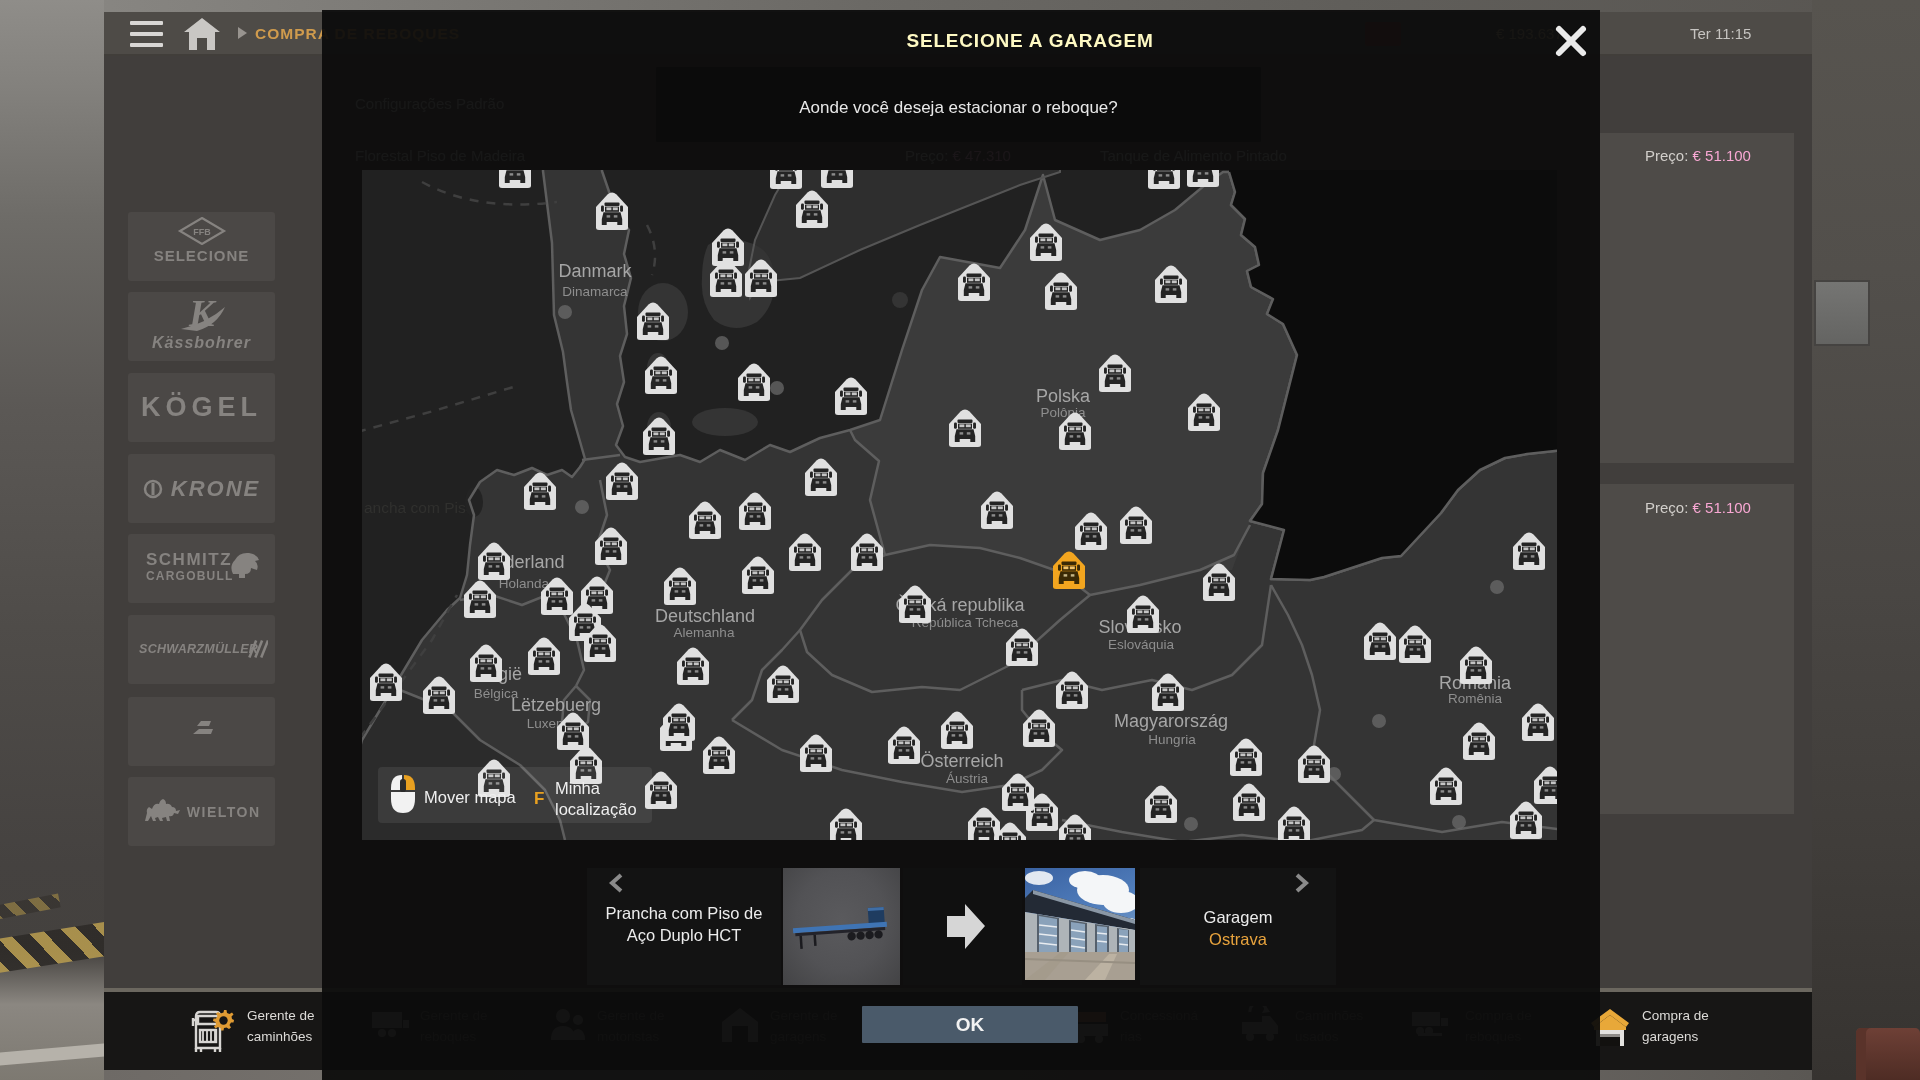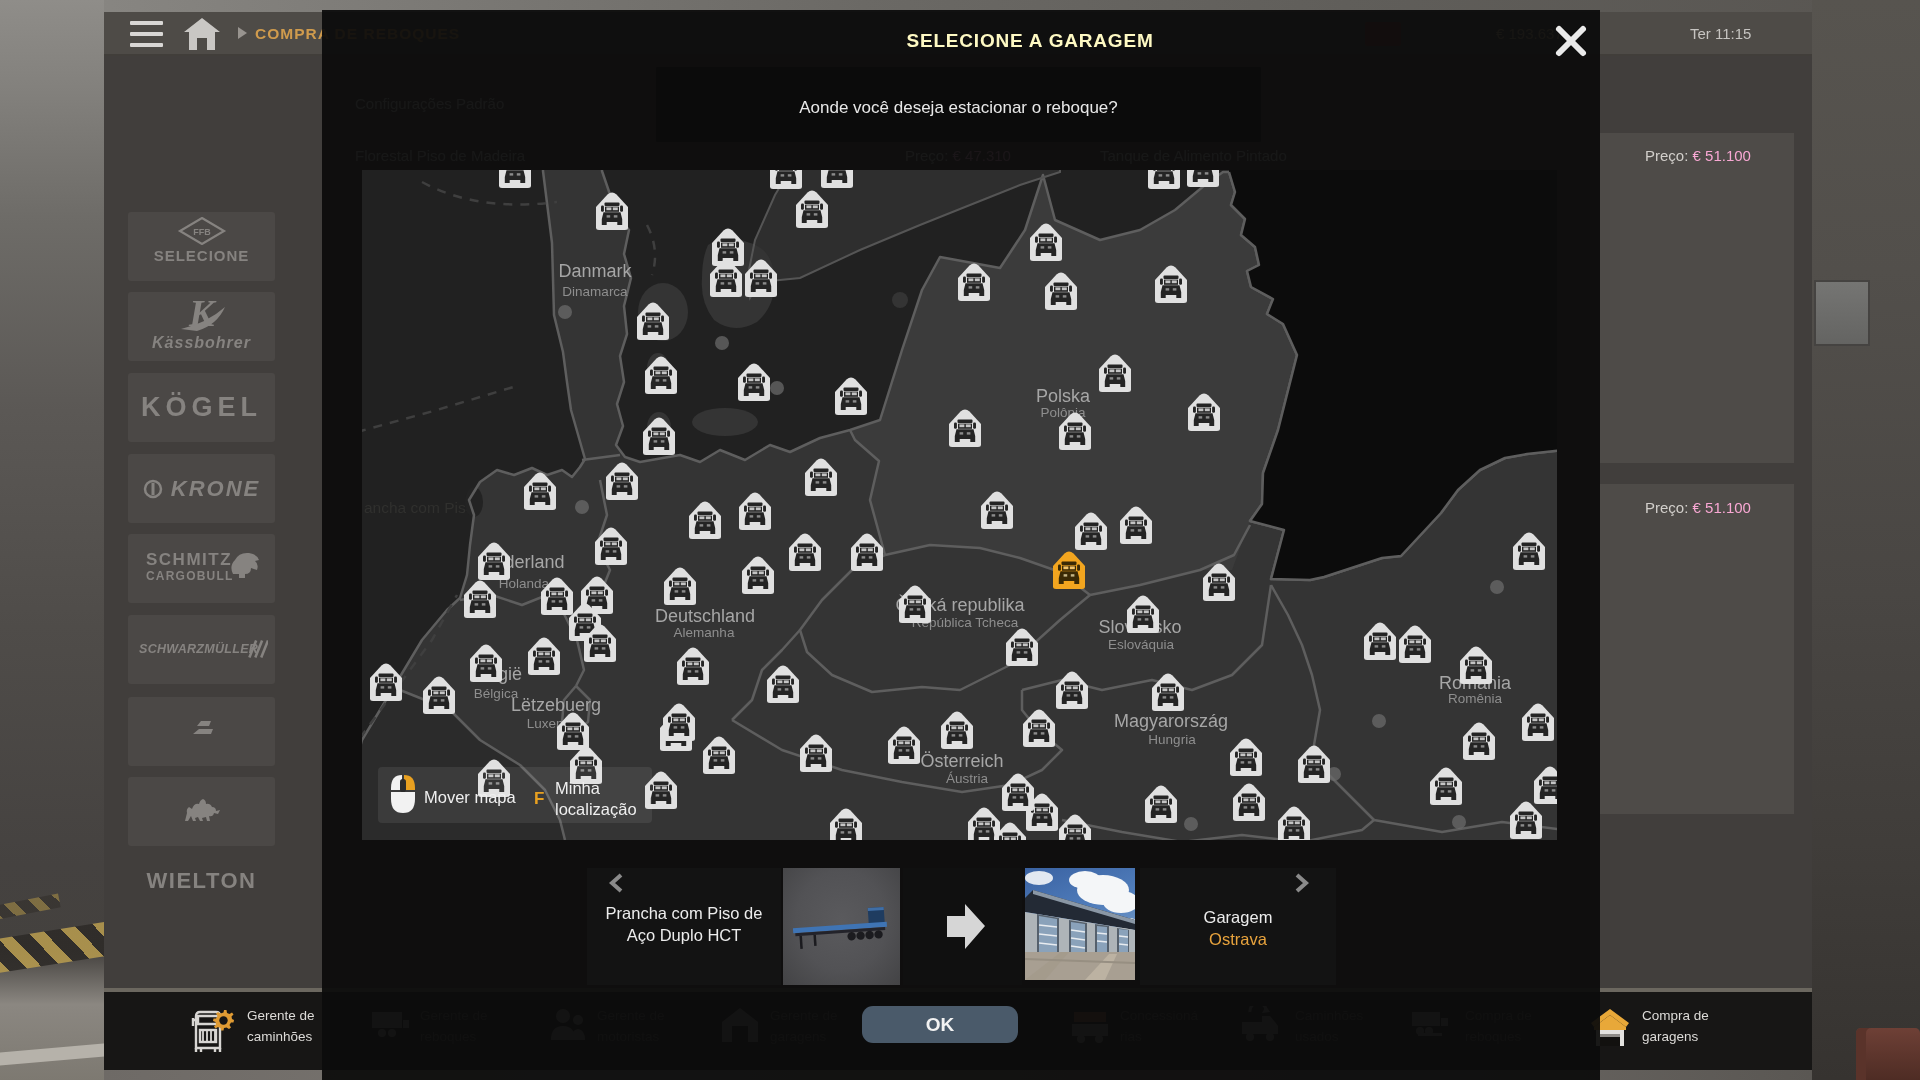--- a/index.html
+++ b/index.html
@@ -114,21 +114,21 @@
 <div class="abs sbtn" style="top:685px; text-align:center; line-height:63px;">
   <svg width="22" height="18" viewBox="0 0 22 18" style="vertical-align:-2px;">
           <path d="M2 16 L20 16 L22 11 L8 11 Z M6 8 L18 8 L20 3 L10 3 Z" fill="#868380"></path>
         </svg>
   <span style="font-size:28px; font-weight:normal; letter-spacing:3px;margin-left:18px;">TIRSAN</span>
 </div>
 <div class="abs sbtn" style="top:765px; text-align:center; line-height:69px;">
   <svg width="40" height="26" viewBox="0 0 40 26" style="vertical-align:-6px;">
           <path d="M3 24 L5 16 Q4 12 7 10 L10 12 Q12 6 17 7 Q18 3 21 2 Q24 3 24 7 Q28 6 30 10 Q34 10 34 14 L38 13 L36 17 L32 16 Q31 20 27 19 L28 24 L25 24 L24 20 L20 21 L21 24 L18 24 L16 20 L13 21 L14 24 L11 24 L9 19 L6 24 Z" fill="#868380"></path>
         </svg>
-  <span style="font-size:22px; font-weight:bold; letter-spacing:1.5px;">WIELTON</span>
+  <span style="font-size:14px; font-weight:bold; letter-spacing:1.5px;">WIELTON</span>
 </div>
 <div id="botbar" class="abs">
   <svg class="abs" style="left:86px; top:16px;" width="44" height="46" viewBox="0 0 44 46">
           <g fill="none" stroke="#d8d6d3" stroke-width="2.4">
             <path d="M6 8 Q6 4 10 4 L26 4 Q30 4 30 8 L30 40 L6 40 Z"></path>
             <path d="M8 8 L28 8 L28 16 L8 16 Z"></path>
             <rect x="10" y="22" width="16" height="12"></rect>
             <path d="M3 12 L6 12 M3 10 L3 18"></path>
             <path d="M6 40 L6 44 M30 40 L30 44 M11 40 L11 44 M25 40 L25 44"></path>
           </g>
@@ -479,15 +479,15 @@
         <path d="M60 112 L84 86 L92 86 L80 112 Z" fill="#bcb2a2"></path>
         <path d="M0 92 L110 96 L110 94 L0 90 Z" fill="#978f82"></path>
       </svg>
     </div>
     <div class="abs" style="left:818px; top:858px; width:196px; height:117px; background:#131313;"></div>
     <div class="abs" style="left:818px; top:898px; width:196px; text-align:center; font-size:16.5px; color:#ececec;">Garagem</div>
     <div class="abs" style="left:818px; top:920px; width:196px; text-align:center; font-size:16.5px; color:#e8a33d;">Ostrava</div>
     <svg class="abs" style="left:972px; top:863px;" width="16" height="20" viewBox="0 0 16 20">
         <path d="M3 2 L12 10 L3 18" stroke="#8a8a8a" stroke-width="4" fill="none"></path>
       </svg>
-    <div class="abs" style="left:540px; top:996px; width:156px; height:37px; background:#4a5a6a; border-radius:11px; text-align:center; line-height:37px; font-size:19px; font-weight:bold; color:#f2f2f2;">OK</div>
+    <div class="abs" style="left:540px; top:996px; width:216px; height:37px; background:#4a5a6a; border-radius:1px; text-align:center; line-height:37px; font-size:19px; font-weight:bold; color:#f2f2f2;">OK</div>
   </div>
 </div>
 
 </body></html>

